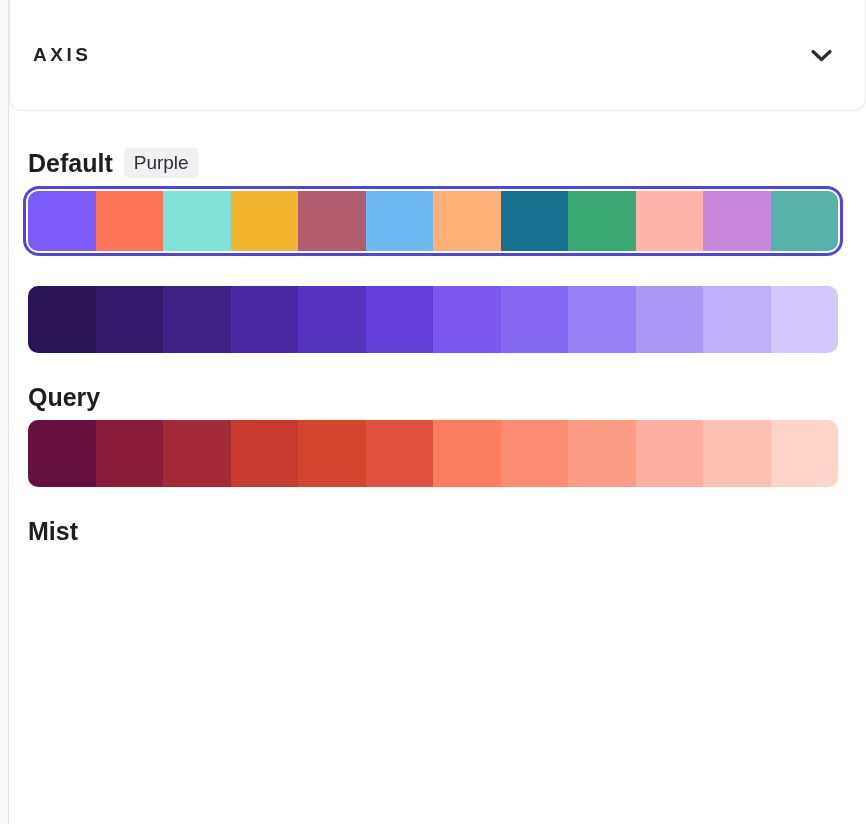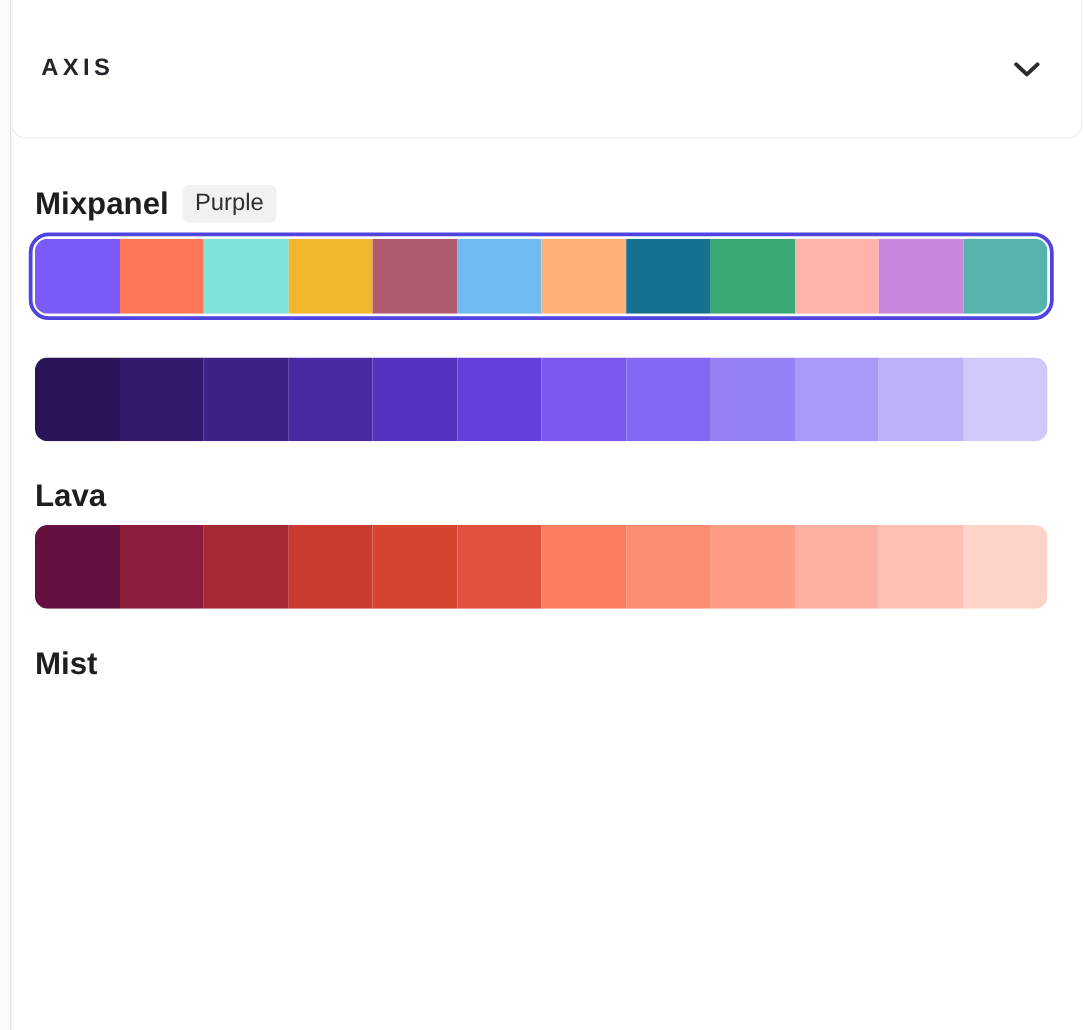--- a/index.html
+++ b/index.html
@@ -119,21 +119,21 @@
         </svg>
     </span>
   </div>
 
   <div class="themes-section">
 
 
     <div class="theme-list" id="theme-list">
         <div class="theme-block">
           <div class="theme-label-row">
-            <span class="theme-name">Mixpanel</span>
+            <span class="theme-name">Default</span>
             <span class="theme-badge">Purple</span>
           </div>
           <div class="strip-wrap selected">
             <div class="theme-strip">
               <div class="swatch dots-dark" style="background: rgb(122, 91, 250);"></div>
               <div class="swatch" style="background: rgb(255, 117, 87);"></div>
               <div class="swatch" style="background: rgb(128, 225, 217);"></div>
               <div class="swatch" style="background: rgb(243, 183, 47);"></div>
               <div class="swatch" style="background: rgb(176, 92, 110);"></div>
               <div class="swatch" style="background: rgb(111, 186, 243);"></div>
@@ -159,21 +159,21 @@
               <div class="swatch dots-light" style="background: rgb(133, 104, 242);"></div>
               <div class="swatch dots-light" style="background: rgb(151, 128, 245);"></div>
               <div class="swatch" style="background: rgb(172, 153, 247);"></div>
               <div class="swatch" style="background: rgb(191, 176, 249);"></div>
               <div class="swatch" style="background: rgb(211, 200, 251);"></div>
             </div>
           </div>
         </div>
         <div class="theme-block">
           <div class="theme-label-row">
-            <span class="theme-name">Lava</span>
+            <span class="theme-name">Query</span>
           </div>
           <div class="strip-wrap">
             <div class="theme-strip">
               <div class="swatch" style="background: rgb(101, 16, 63);"></div>
               <div class="swatch" style="background: rgb(140, 28, 60);"></div>
               <div class="swatch" style="background: rgb(165, 42, 56);"></div>
               <div class="swatch" style="background: rgb(201, 58, 49);"></div>
               <div class="swatch dots-dark" style="background: rgb(212, 68, 47);"></div>
               <div class="swatch dots-light" style="background: rgb(226, 81, 64);"></div>
               <div class="swatch" style="background: rgb(251, 124, 94);"></div>

